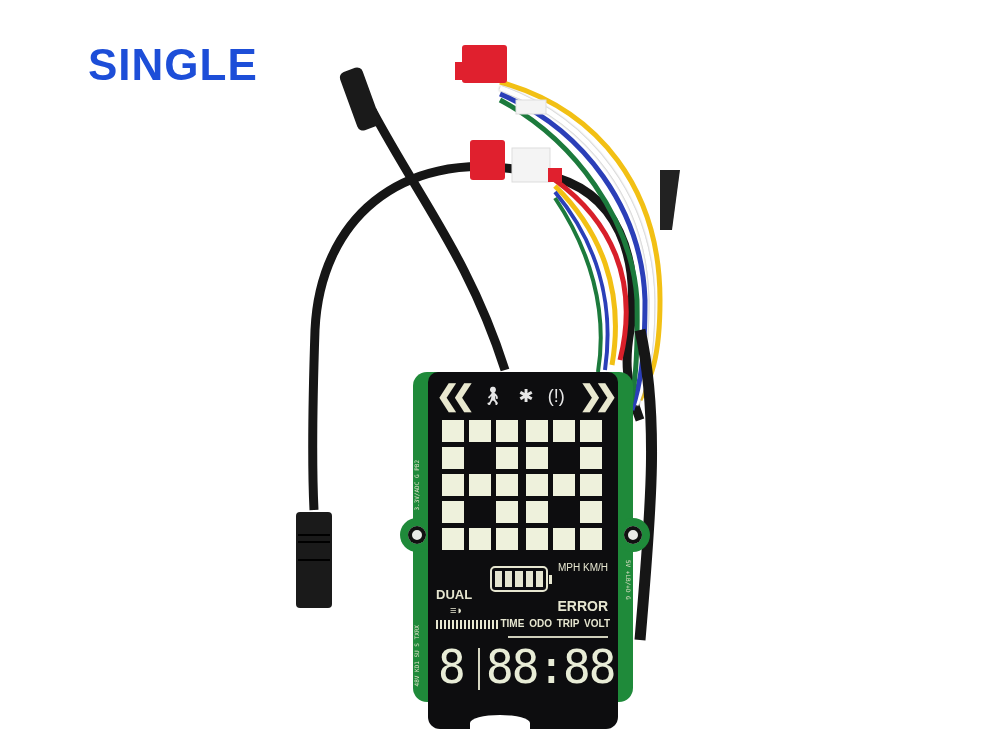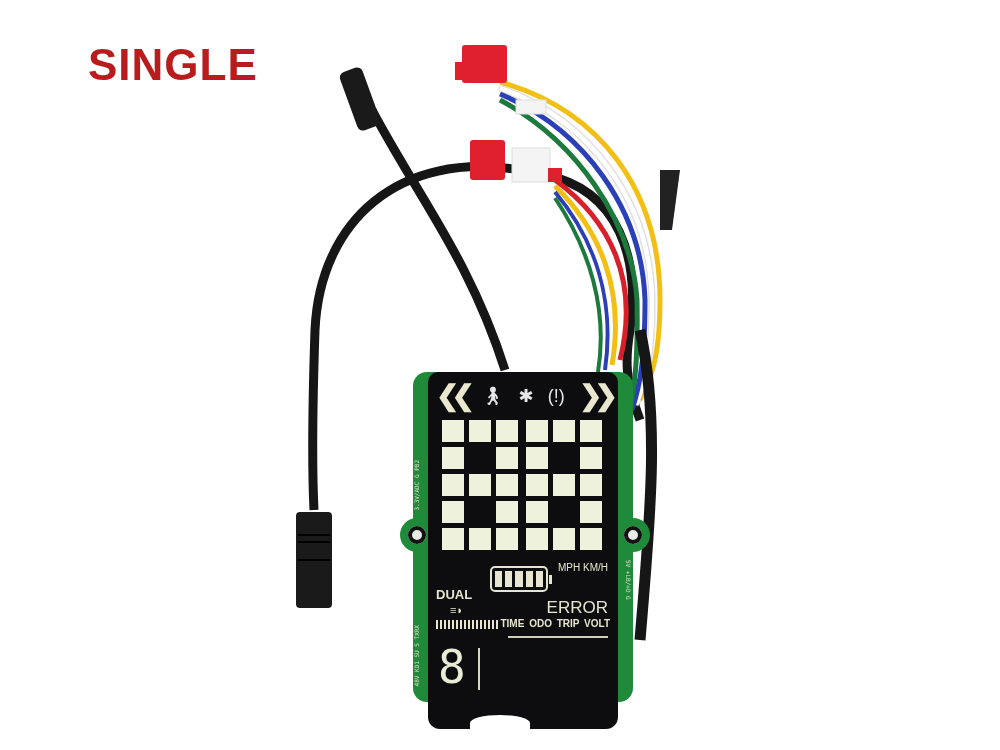--- a/index.html
+++ b/index.html
@@ -1,37 +1,37 @@
 <!DOCTYPE html>
 <html><head>
 <meta charset="utf-8">
 <style>
   html,body{margin:0;padding:0;}
   body{width:1000px;height:750px;background:#ffffff;position:relative;overflow:hidden;font-family:"Liberation Sans",sans-serif;}
-  .title{position:absolute;left:88px;top:40px;font-size:44px;font-weight:bold;color:#b91c1c;letter-spacing:1px;font-family:"Liberation Sans",sans-serif;}
+  .title{position:absolute;left:88px;top:40px;font-size:44px;font-weight:bold;color:#1d4ed8;letter-spacing:1px;font-family:"Liberation Sans",sans-serif;}
   svg.wires{position:absolute;left:0;top:0;}
   .pcb{position:absolute;left:413px;top:372px;width:220px;height:330px;background:#1f8a3a;border-radius:14px;}
   .tab{position:absolute;width:34px;height:34px;background:#1f8a3a;border-radius:50%;}
   .tab::after{content:"";position:absolute;left:8px;top:8px;width:18px;height:18px;border-radius:50%;background:#e8eae6;box-shadow:inset 0 0 0 4px #111;}
   .lcd{position:absolute;left:428px;top:372px;width:190px;height:357px;background:#0d0d0f;border-radius:10px 10px 12px 12px;overflow:hidden;}
   .notch{position:absolute;left:470px;top:715px;width:60px;height:16px;background:#fff;border-radius:50% 50% 0 0;}
   .icons{position:absolute;left:8px;top:8px;width:174px;height:32px;display:flex;align-items:center;justify-content:space-between;color:#e6e6d2;}
   .chev{font-size:28px;font-weight:bold;color:#e9e8cf;letter-spacing:-8px;line-height:1;}
   .ico{font-size:18px;color:#e6e6e6;}
   .grid{position:absolute;left:14px;top:48px;display:grid;grid-template-columns:repeat(3,22px);grid-gap:5px;}
   .grid2{left:98px;}
   .cell{width:22px;height:22px;background:#eef1dc;}
   .cell.off{background:transparent;}
   .unit{position:absolute;right:10px;top:190px;font-size:10px;font-weight:normal;color:#e6e6d0;}
   .battery{position:absolute;left:62px;top:194px;width:58px;height:26px;border:2px solid #e6e6d0;border-radius:5px;display:flex;gap:3px;padding:3px;box-sizing:border-box;}
   .battery::after{content:"";position:absolute;right:-6px;top:7px;width:3px;height:9px;background:#e6e6d0;}
   .bar{flex:1;background:#e6e6d0;}
   .dual{position:absolute;left:8px;top:215px;font-size:13px;font-weight:bold;color:#e6e6d0;}
   .lamp{position:absolute;left:22px;top:232px;font-size:11px;color:#e6e6d0;}
-  .error{position:absolute;right:10px;top:226px;font-size:17px;font-weight:normal;color:#e6e6d0;}
+  .error{position:absolute;right:10px;top:226px;font-size:14px;font-weight:bold;color:#e6e6d0;}
   .modes{position:absolute;right:8px;top:246px;font-size:10px;font-weight:bold;color:#e6e6d0;word-spacing:2px;margin-left:22px;}
   .meter{position:absolute;left:8px;top:248px;width:64px;height:9px;background:repeating-linear-gradient(90deg,#e6e6d0 0 2px,#0d0d0f 2px 4px);}
   .line{position:absolute;left:80px;top:264px;width:100px;height:2px;background:#cfcfbb;}
   .seg{position:absolute;top:272px;font-family:"DejaVu Sans Mono",monospace;font-size:46px;color:#e8ecd6;line-height:1;}
   .seg.small{left:10px;}
   .divider{position:absolute;left:50px;top:276px;width:2px;height:42px;background:#d6d6c2;}
   .seg.time{left:58px;letter-spacing:-2px;}
   .silk{position:absolute;font-size:6px;color:#e0e0c8;font-family:"DejaVu Sans Mono",monospace;}
 </style>
 </head>
@@ -137,14 +137,15 @@
       <div class="bar"></div>
   </div>
   <div class="dual">DUAL</div>
   <div class="lamp">≡◗</div>
   <div class="error">ERROR</div>
   <div class="meter"></div>
   <div class="modes">TIME ODO TRIP VOLT</div>
   <div class="line"></div>
   <div class="seg small">8</div>
   <div class="divider"></div>
+  <div class="seg time">88:88</div>
 </div>
 <div class="notch"></div>
 
 </body></html>

